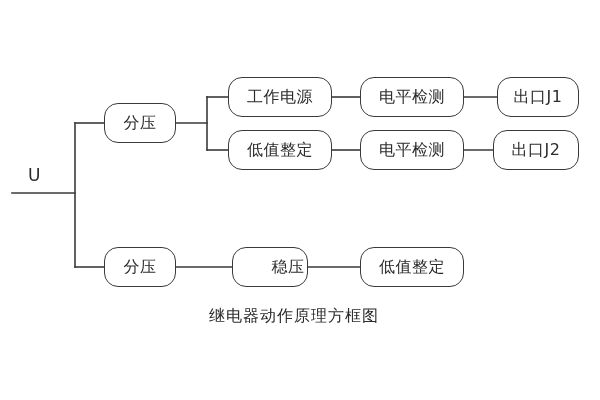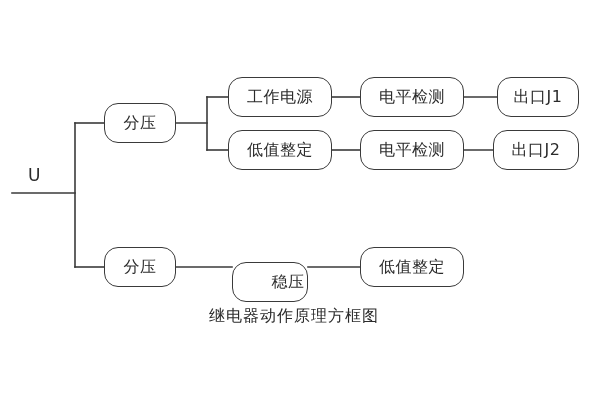--- a/index.html
+++ b/index.html
@@ -97,21 +97,21 @@
       </div>
       <div class="node" style="left: 497px; top: 77px; width: 82px; height: 40px;">
         <span class="node-label">出口J1</span>
       </div>
       <div class="node" style="left: 493px; top: 130px; width: 86px; height: 40px;">
         <span class="node-label">出口J2</span>
       </div>
       <div class="node" style="left: 104px; top: 247px; width: 72px; height: 40px;">
         <span class="node-label">分压</span>
       </div>
-      <div class="node" style="left: 232px; top: 262px; width: 76px; height: 40px; padding-left: 36px;">
+      <div class="node" style="left: 232px; top: 247px; width: 76px; height: 40px; padding-left: 36px;">
         <span class="node-label">稳压</span>
       </div>
       <div class="node" style="left: 360px; top: 247px; width: 104px; height: 40px;">
         <span class="node-label">低值整定</span>
       </div>
     </div>
 
   <div class="input-label" style="left: 28px; top: 165px;">U</div>
 
   <div class="caption" style="top: 306px;">继电器动作原理方框图</div>

